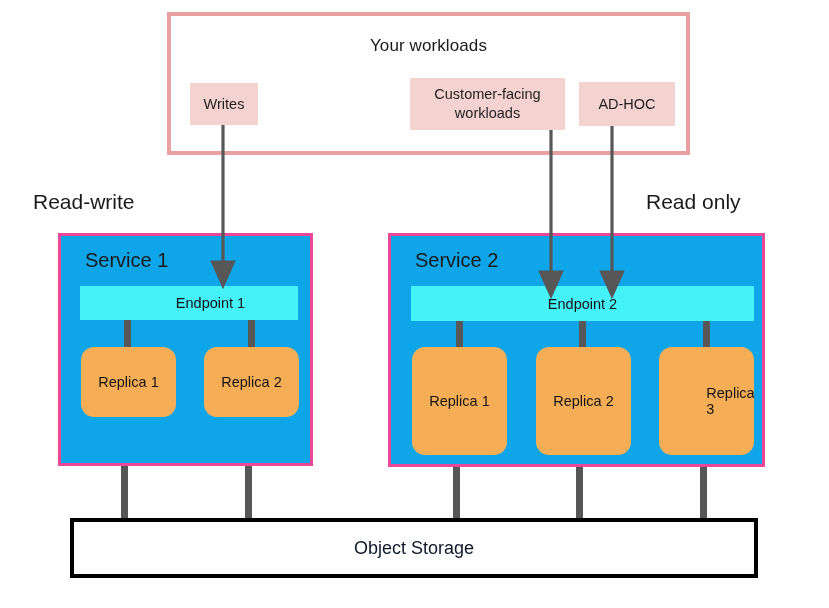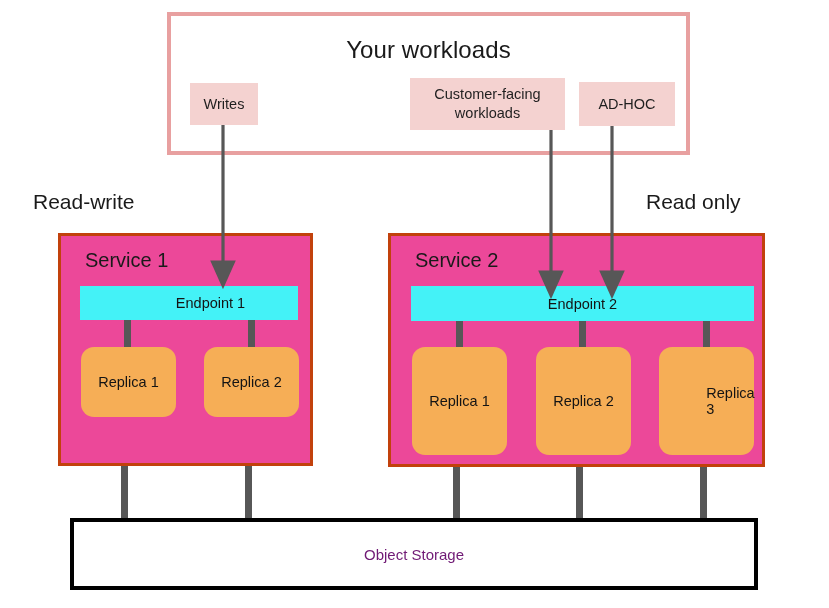--- a/index.html
+++ b/index.html
@@ -33,21 +33,21 @@
     border: 4px solid #e8a0a0;
     background: #ffffff;
     box-sizing: border-box;
   }
   #workloads-title {
     position: absolute;
     left: 0;
     top: 20px;
     width: 100%;
     text-align: center;
-    font-size: 24px;
+    font-size: 17px;
     color: #1a1a1a;
     letter-spacing: .1px;
   }
 
   
   .workload-chip {
     position: absolute;
     background: #f4d2d0;
     box-sizing: border-box;
     display: flex;
@@ -69,22 +69,22 @@
     font-size: 21px;
     color: #1a1a1a;
     white-space: nowrap;
   }
   #label-read-write { left: 33px;  top: 190px; }
   #label-read-only  { left: 646px; top: 190px; }
 
   
   .service-box {
     position: absolute;
-    background: #ec4899;
-    border: 3px solid #c2410c;
+    background: #0ea5e9;
+    border: 3px solid #ec4899;
     box-sizing: border-box;
   }
   #service-1 { left: 58px;  top: 233px; width: 255px; height: 233px; }
   #service-2 { left: 388px; top: 233px; width: 377px; height: 234px; }
 
   .service-title {
     position: absolute;
     left: 24px;
     top: 13px;
     font-size: 20px;
@@ -126,29 +126,29 @@
   #s2-replica-1 { left: 21px; }
   #s2-replica-2 { left: 145px; }
   #s2-replica-3 { left: 268px; padding-left: 48px; }
 
   
   #object-storage {
     position: absolute;
     left: 70px;
     top: 518px;
     width: 688px;
-    height: 72px;
+    height: 60px;
     border: 4px solid #000000;
     background: #ffffff;
     box-sizing: border-box;
     display: flex;
     align-items: center;
     justify-content: center;
-    font-size: 15px;
-    color: #701a75;
+    font-size: 18px;
+    color: #0f172a;
   }
 
   
   .connector {
     position: absolute;
     background: #575757;
     width: 7px;
   }
 
   

